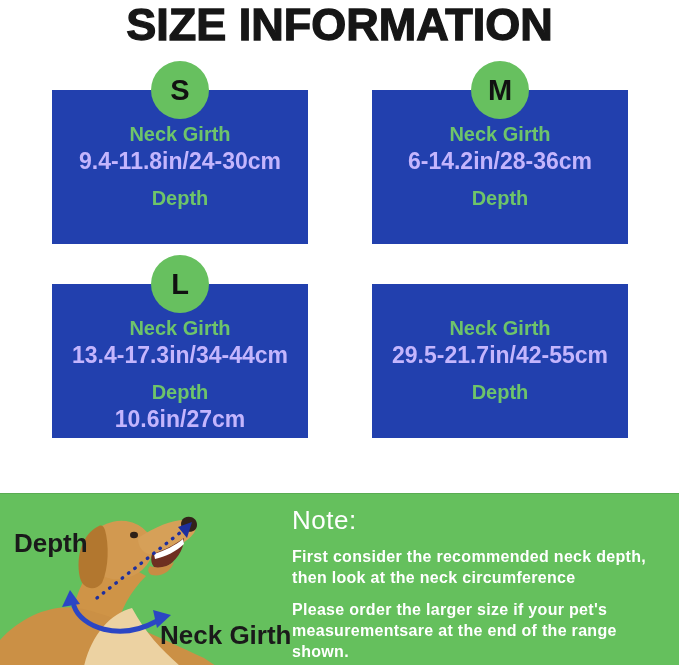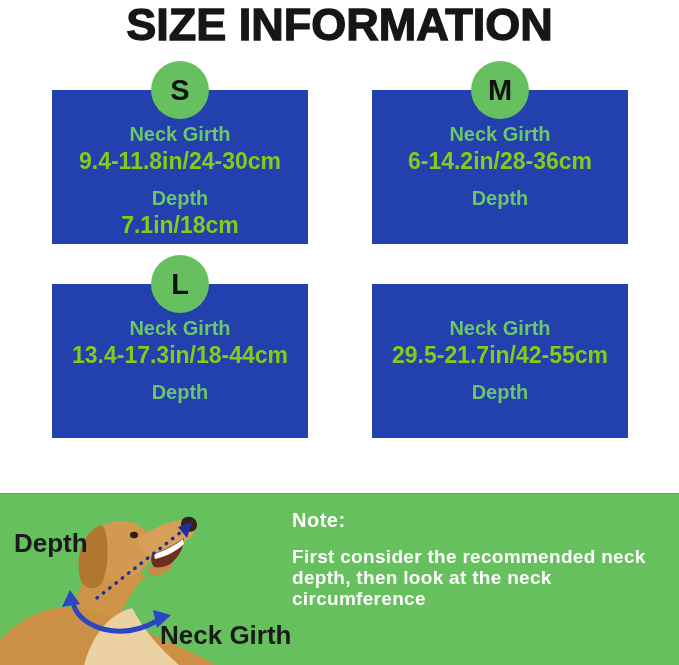--- a/index.html
+++ b/index.html
@@ -30,21 +30,21 @@
     position:absolute;top:-29px;left:50%;transform:translateX(-50%);
     width:58px;height:58px;border-radius:50%;background:#67c05f;
     display:flex;align-items:center;justify-content:center;
     font-size:29px;font-weight:900;color:#111111;
   }
   .size-label{
     font-size:20px;font-weight:bold;color:#6ec46a;line-height:22px;
     margin-bottom:2px;
   }
   .size-value{
-    font-size:23px;font-weight:bold;color:#84cc16;line-height:28px;
+    font-size:23px;font-weight:bold;color:#c4b5fd;line-height:28px;
     margin-bottom:12px;white-space:nowrap;
   }
   .size-value:last-child{margin-bottom:0;}
   
   .note-section{
     position:absolute;left:0;top:493px;width:679px;height:172px;
     background:#65c05d;border-top:1px solid rgba(0,0,0,0.10);
     box-sizing:border-box;
   }
   .diagram{position:absolute;left:0;top:0;width:292px;height:172px;}
@@ -52,57 +52,57 @@
   .diag-label{
     position:absolute;font-weight:900;color:#1a1a1a;font-size:26px;
     white-space:nowrap;
   }
   .depth-label{left:14px;top:34px;}
   .girth-label{left:160px;top:126px;}
   .note-col{
     position:absolute;left:292px;top:10px;width:378px;color:#ffffff;
   }
   .note-heading{
-    font-size:20px;font-weight:700;line-height:32px;margin-bottom:10px;
+    font-size:26px;font-weight:400;line-height:32px;margin-bottom:10px;
     letter-spacing:0.5px;
   }
   .note-col p{
-    margin:0 0 11px 0;font-size:19px;font-weight:bold;
+    margin:0 0 11px 0;font-size:16px;font-weight:bold;
     line-height:21px;letter-spacing:0.3px;
   }
 </style>
 </head>
 <body>
 
 <div class="page">
 
   <div class="title">SIZE INFORMATION</div>
 
   <div class="grid">
 
     <div class="card">
       <div class="badge">S</div>
       <div class="size-label">Neck Girth</div>
       <div class="size-value">9.4-11.8in/24-30cm</div>
       <div class="size-label">Depth</div>
-      <div class="size-value">7.1in/18cm</div>
     </div>
 
     <div class="card">
       <div class="badge">M</div>
       <div class="size-label">Neck Girth</div>
       <div class="size-value">6-14.2in/28-36cm</div>
       <div class="size-label">Depth</div>
     </div>
 
     <div class="card">
       <div class="badge">L</div>
       <div class="size-label">Neck Girth</div>
-      <div class="size-value">13.4-17.3in/18-44cm</div>
+      <div class="size-value">13.4-17.3in/34-44cm</div>
       <div class="size-label">Depth</div>
+      <div class="size-value">10.6in/27cm</div>
     </div>
 
     <div class="card">
       <div class="size-label">Neck Girth</div>
       <div class="size-value">29.5-21.7in/42-55cm</div>
       <div class="size-label">Depth</div>
     </div>
 
   </div>
 
@@ -140,17 +140,18 @@
         <path d="M70,96 L62,113 L80,110 Z" fill="#2b46c4"></path>
         <path d="M171,121 L153,116 L157,134 Z" fill="#2b46c4"></path>
       </svg>
       <span class="diag-label depth-label">Depth</span>
       <span class="diag-label girth-label">Neck Girth</span>
     </div>
 
     <div class="note-col">
       <div class="note-heading">Note:</div>
       <p>First consider the recommended neck depth, then look at the neck circumference</p>
+      <p>Please order the larger size if your pet's measurementsare at the end of the range shown.</p>
     </div>
 
   </div>
 
 </div>
 
 </body></html>

